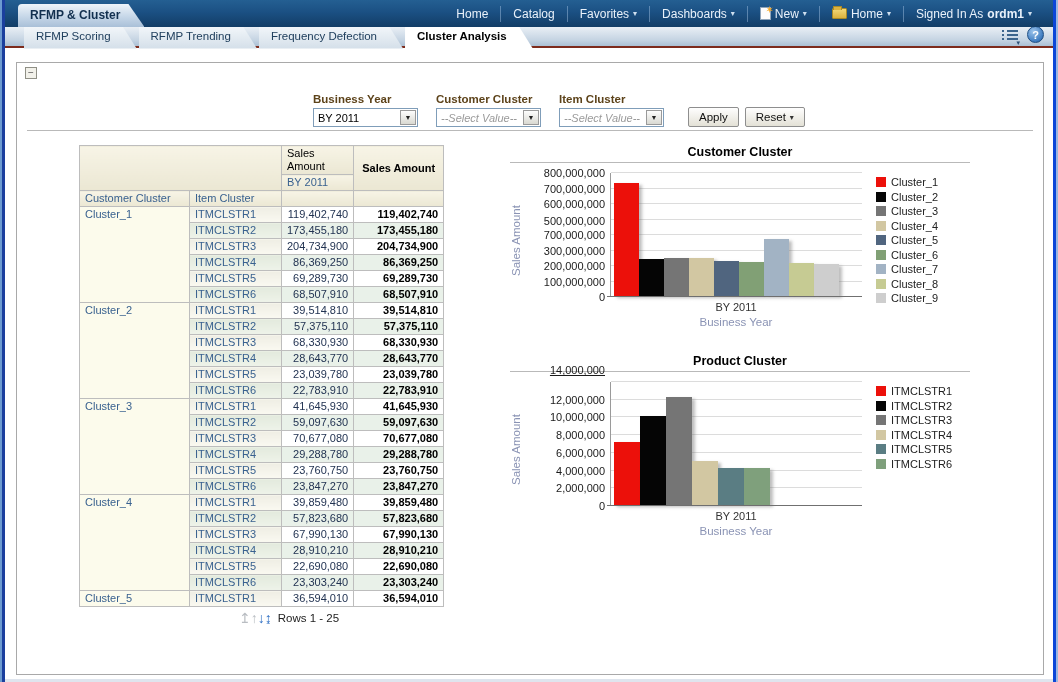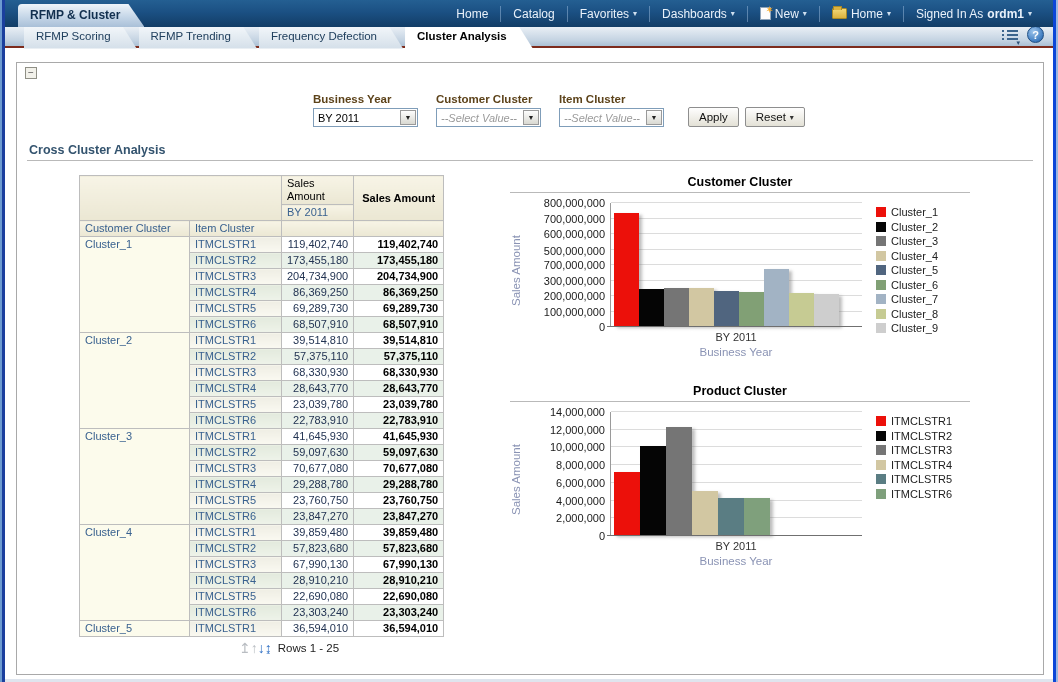--- a/index.html
+++ b/index.html
@@ -235,21 +235,20 @@
           <span class="sel-btn"></span>
         </div>
       </div>
       <button class="btn">Apply</button>
     <button class="btn">
         <span>Reset</span>
         <span class="caret-d">▾</span>
       </button>
   </div>
 
-  <div class="section-title">Cross Cluster Analysis</div>
   <hr class="section-hr">
 
   <div class="main-row">
     <div class="table-col">
       <table class="pivot">
         <tbody id="pivot-body">
             <tr>
               <td class="hd" colspan="2" rowspan="2"></td>
               <td class="hd hd-measure">Sales Amount</td>
               <td class="hd hd-total" rowspan="2">Sales Amount</td>
@@ -487,21 +486,21 @@
           <hr class="chart-hr">
           <div class="chart-body">
             <div class="ylab" style="height: 124px;">Sales Amount</div>
             <div class="yticks" style="height: 124px;">
               <div class="ytick" style="bottom: 17.7143px;">2,000,000</div>
               <div class="ytick" style="bottom: 35.4286px;">4,000,000</div>
               <div class="ytick" style="bottom: 53.1429px; text-align: center;">6,000,000</div>
               <div class="ytick" style="bottom: 70.8571px;">8,000,000</div>
               <div class="ytick" style="bottom: 88.5714px;">10,000,000</div>
               <div class="ytick" style="bottom: 106.286px;">12,000,000</div>
-              <div class="ytick" style="bottom: 124px;">14,000,000</div>
+              <div class="ytick" style="bottom: 136px; text-decoration: underline;">14,000,000</div>
               <div class="ytick" style="bottom: 0px;">0</div>
             </div>
             <div>
               <div class="plot" style="height: 124px;">
                 <div class="gridline" style="bottom: 17.7143px;"></div>
                 <div class="gridline" style="bottom: 35.4286px;"></div>
                 <div class="gridline" style="bottom: 53.1429px;"></div>
                 <div class="gridline" style="bottom: 70.8571px;"></div>
                 <div class="gridline" style="bottom: 88.5714px;"></div>
                 <div class="gridline" style="bottom: 106.286px;"></div>

